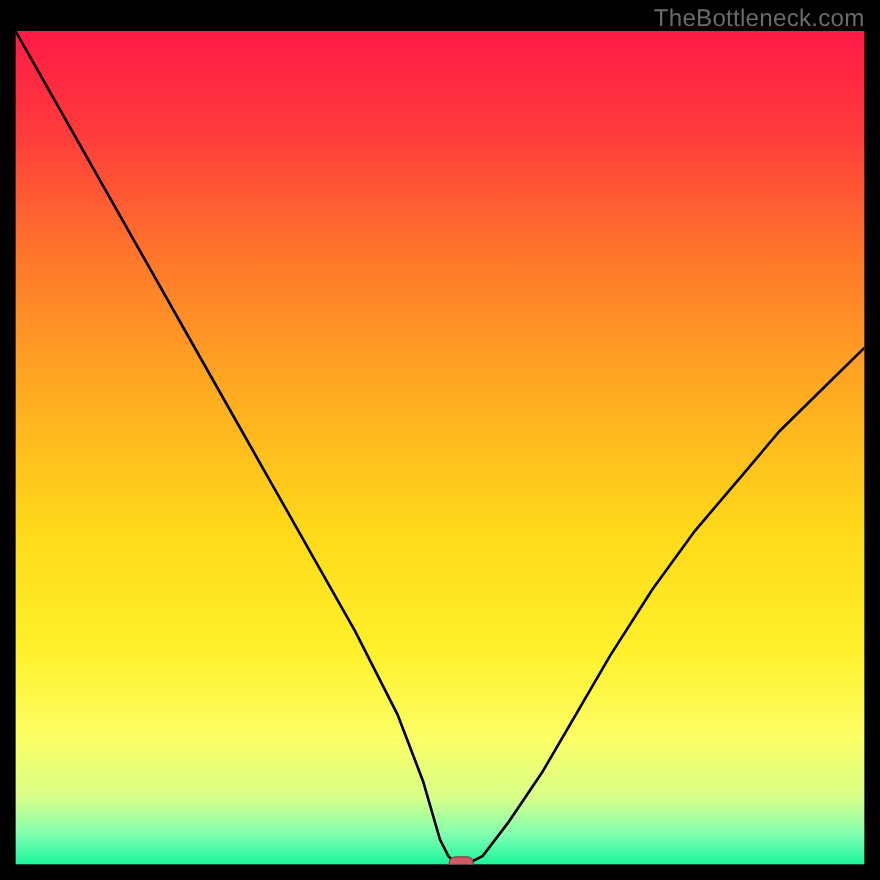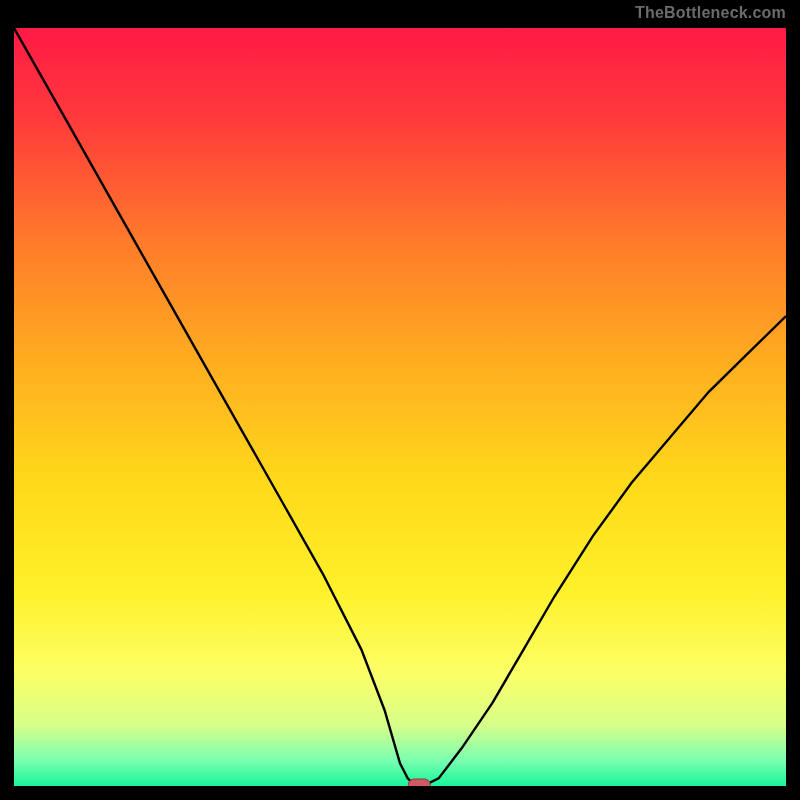--- a/index.html
+++ b/index.html
@@ -14,22 +14,22 @@
     position: relative;
     width: 800px;
     height: 800px;
     background: #000;
   }
   .watermark {
     position: absolute;
     top: 4px;
     right: 14px;
     color: #6b6b6b;
-    font-size: 16px;
-    font-weight: 700;
+    font-size: 22px;
+    font-weight: 400;
     letter-spacing: 0.2px;
     z-index: 10;
   }
   .plot {
     position: absolute;
     left: 14px;
     top: 28px;
     width: 772px;
     height: 758px;
   }

